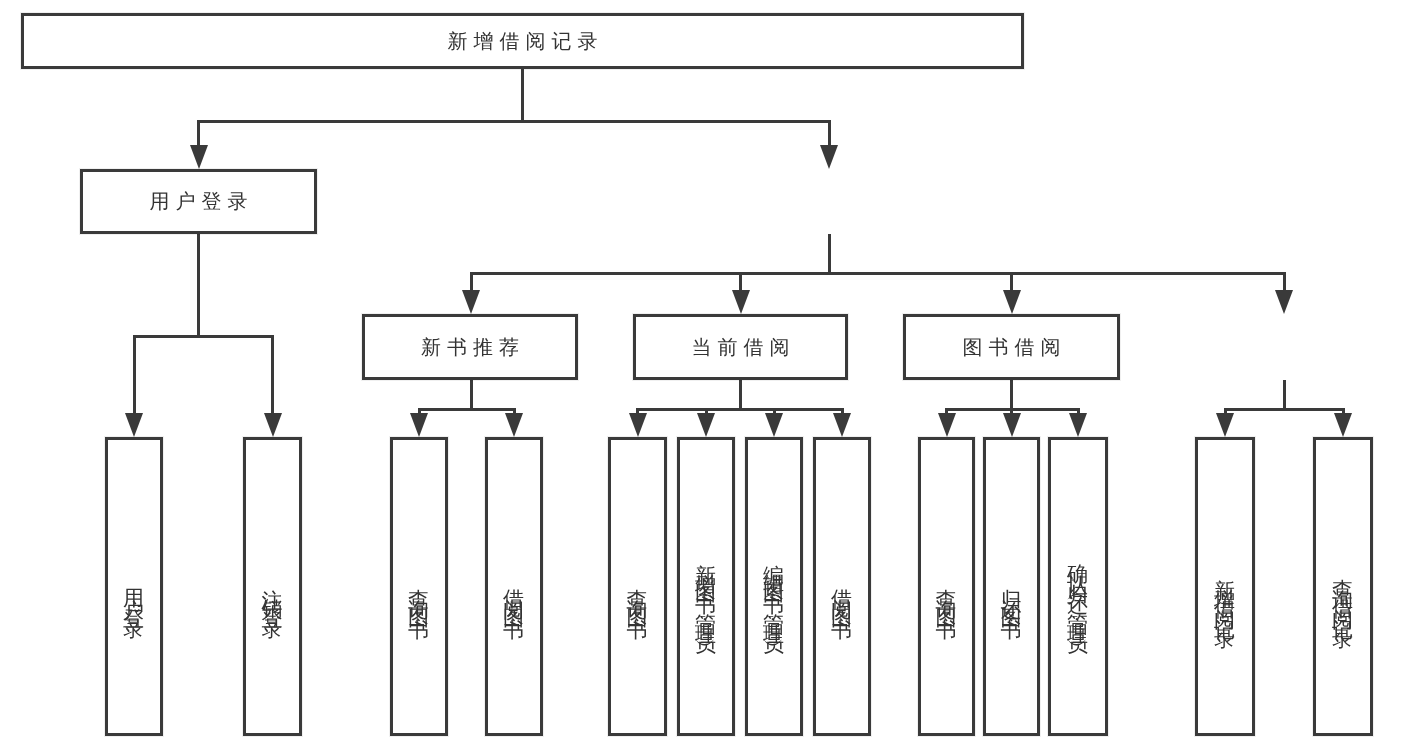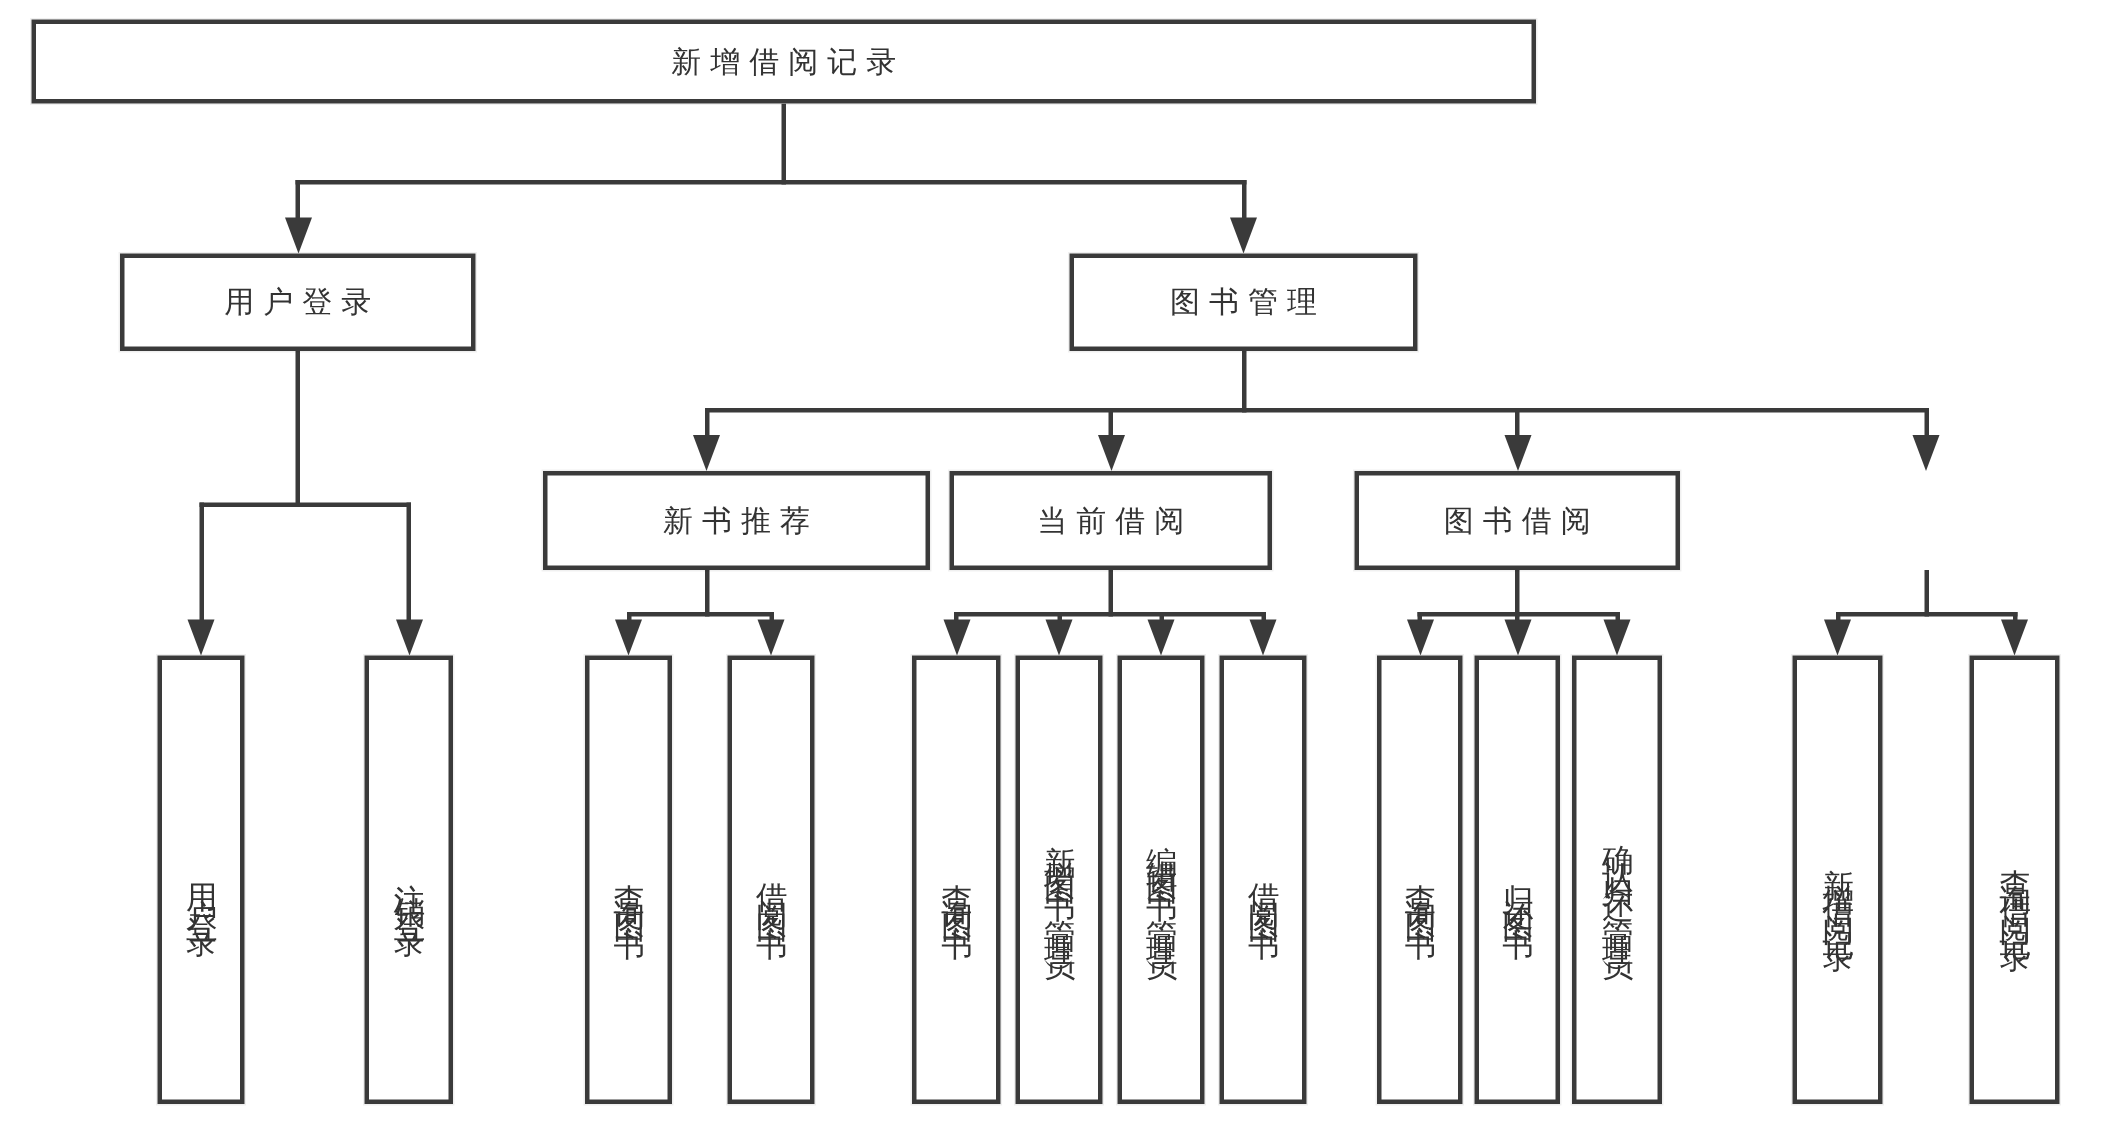--- a/index.html
+++ b/index.html
@@ -106,22 +106,21 @@
     <div class="vline" style="left: 1076.5px; top: 408px; height: 11px;"></div>
     <div class="arrow" style="left: 1069px; top: 413px;"></div>
     <div class="vline" style="left: 1282.5px; top: 380px; height: 31px;"></div>
     <div class="hline" style="left: 1223.5px; top: 408px; width: 121px;"></div>
     <div class="vline" style="left: 1223.5px; top: 408px; height: 11px;"></div>
     <div class="arrow" style="left: 1216px; top: 413px;"></div>
     <div class="vline" style="left: 1341.5px; top: 408px; height: 11px;"></div>
     <div class="arrow" style="left: 1334px; top: 413px;"></div>
     <div class="node node-h" style="left: 21px; top: 13px; width: 1003px; height: 56px;">新增借阅记录</div>
     <div class="node node-h" style="left: 80px; top: 169px; width: 237px; height: 65px;">用户登录</div>
-    <div class="node node-h" style="left: 713px; top: 169px; width: 232px; height: 65px;">图书管理</div>
-    <div class="node node-h" style="left: 362px; top: 314px; width: 258px; height: 66px;">新书推荐</div>
+    <div class="node node-h" style="left: 362px; top: 314px; width: 216px; height: 66px;">新书推荐</div>
     <div class="node node-h" style="left: 633px; top: 314px; width: 215px; height: 66px;">当前借阅</div>
     <div class="node node-h" style="left: 903px; top: 314px; width: 217px; height: 66px;">图书借阅</div>
     <div class="node node-v" style="left: 105px; top: 437px; width: 58px; height: 299px;">用户登录</div>
     <div class="node node-v" style="left: 243px; top: 437px; width: 59px; height: 299px;">注销登录</div>
     <div class="node node-v" style="left: 390px; top: 437px; width: 58px; height: 299px;">查询图书</div>
     <div class="node node-v" style="left: 485px; top: 437px; width: 58px; height: 299px;">借阅图书</div>
     <div class="node node-v" style="left: 608px; top: 437px; width: 59px; height: 299px;">查询图书</div>
     <div class="node node-v" style="left: 677px; top: 437px; width: 58px; height: 299px;">新增图书（管理员）</div>
     <div class="node node-v" style="left: 745px; top: 437px; width: 58px; height: 299px;">编辑图书（管理员）</div>
     <div class="node node-v" style="left: 813px; top: 437px; width: 58px; height: 299px;">借阅图书</div>

